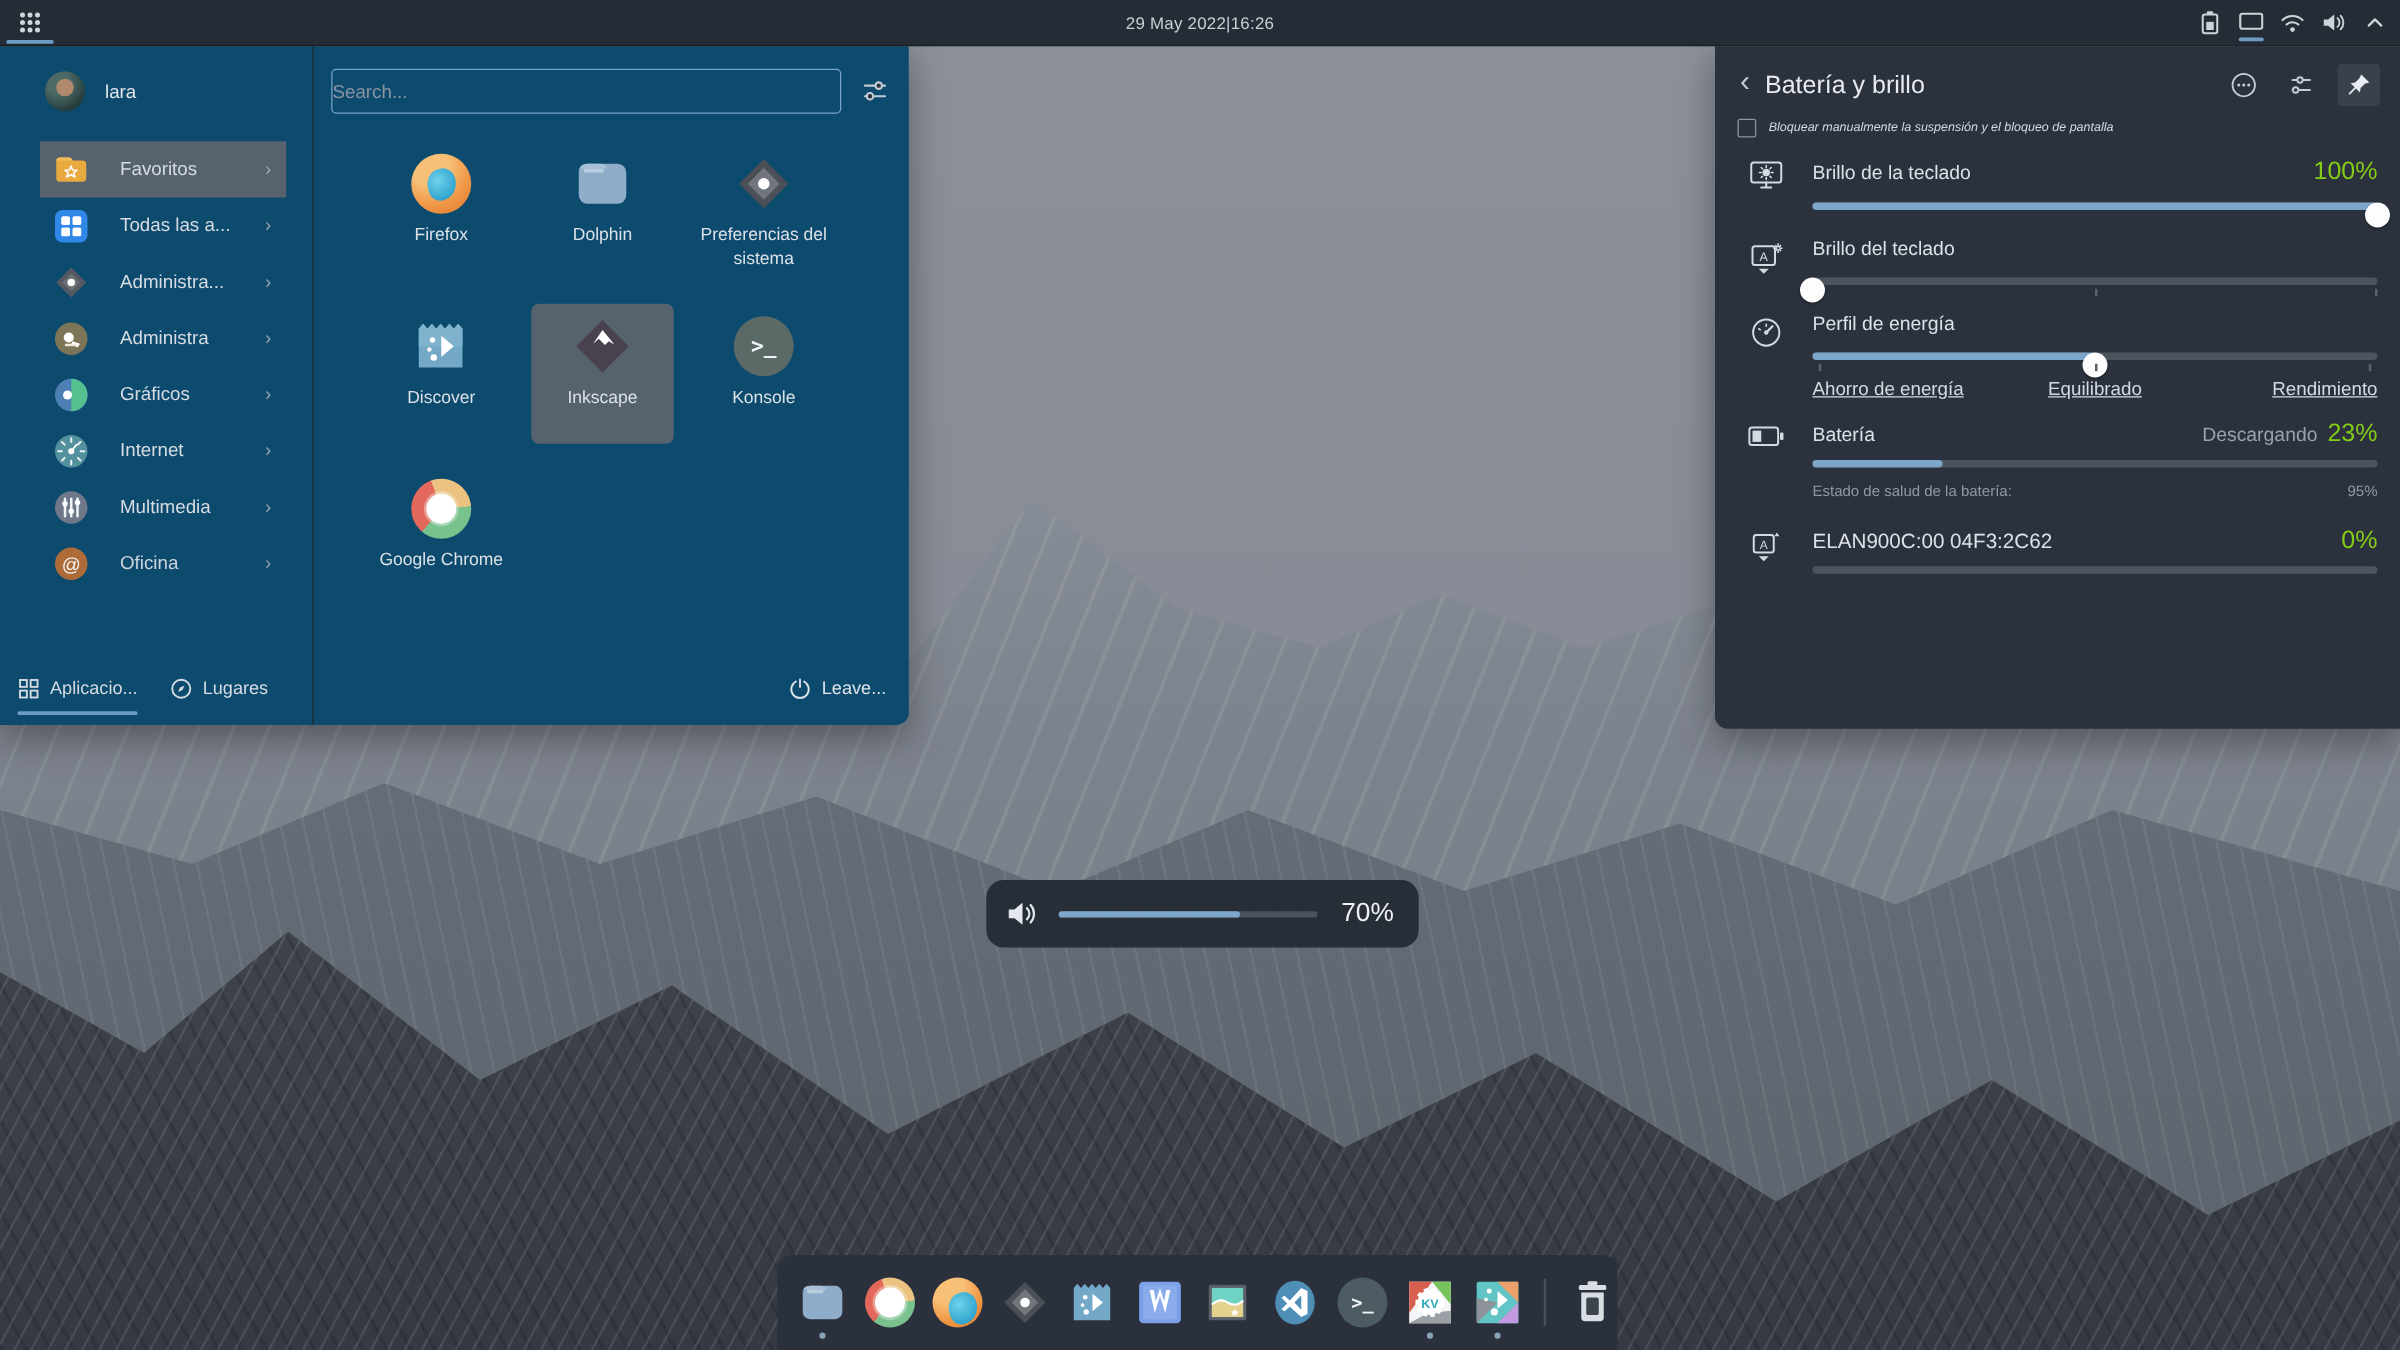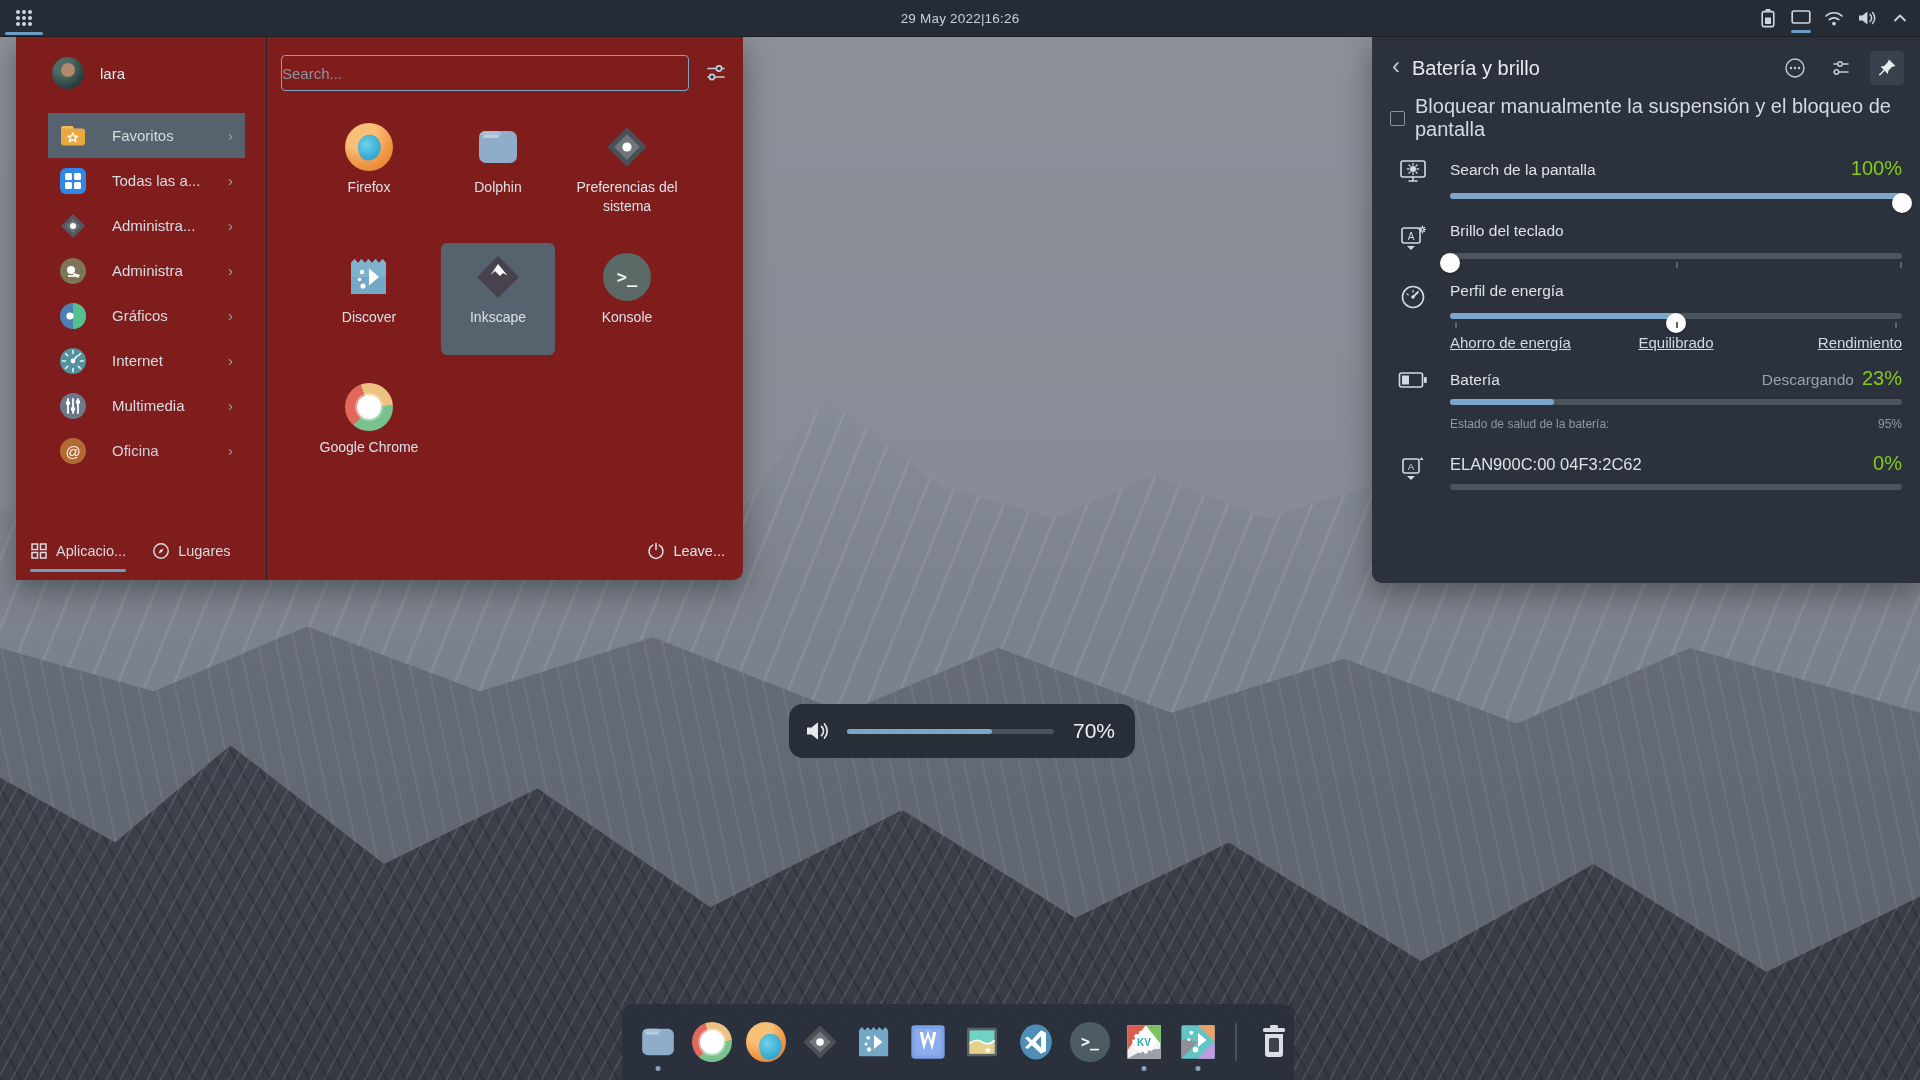--- a/index.html
+++ b/index.html
@@ -29,21 +29,21 @@
   .topbar { position:absolute; top:0; left:0; width:1920px; height:37px; background:#262c36;
     border-bottom:1px solid rgba(0,0,0,.3); display:flex; align-items:center; z-index:30; }
   .launcher-btn { width:48px; height:37px; position:relative; display:flex; align-items:center; justify-content:center; cursor:pointer; }
   .launcher-btn::after { content:""; position:absolute; left:5px; right:5px; bottom:2px; height:3px; background:#6d9cc4; border-radius:2px; }
   .clock { position:absolute; left:50%; transform:translateX(-50%); font-size:13.5px; color:#c9d0d8; letter-spacing:.2px; }
   .tray { margin-left:auto; display:flex; align-items:center; gap:9px; padding-right:8px; }
   .tray-btn { width:24px; height:30px; display:flex; align-items:center; justify-content:center; position:relative; cursor:pointer; color:#ccd3da; }
   .tray-btn.active::after { content:""; position:absolute; left:2px; right:2px; bottom:0; height:3px; background:#6d9cc4; border-radius:2px; }
 
   
-  .launcher { position:absolute; left:16px; top:37px; width:727px; height:543px; background:#7f1d1d;
+  .launcher { position:absolute; left:0; top:37px; width:727px; height:543px; background:#0c4a6e;
     border-radius:0 0 10px 0; box-shadow:0 10px 30px rgba(0,0,0,.35); z-index:20;
     display:grid; grid-template-columns:250px 1fr; grid-template-rows:1fr 58px; overflow:hidden; }
   .launcher::before { content:""; position:absolute; left:250px; top:0; bottom:0; width:1px; background:#1f242d; }
 
   .user-col { grid-column:1; grid-row:1; overflow:hidden; }
   .user-head { display:flex; align-items:center; gap:16px; padding:20px 16px 0 36px; }
   .avatar { width:32px; height:32px; border-radius:50%; overflow:hidden;
     background:radial-gradient(circle at 35% 30%,#4d6a66 0 28%,#27403f 70%,#16282c 100%); position:relative; flex:none; }
   .avatar::after { content:""; position:absolute; left:9px; top:6px; width:14px; height:14px; border-radius:50%;
     background:radial-gradient(circle at 40% 35%,#caa186,#8b6p50 80%); background-color:#b18a6e; }
@@ -90,21 +90,21 @@
   
   .panel { position:absolute; right:0; top:37px; width:548px; height:546px; background:#2b323d;
     border-radius:0 0 0 10px; box-shadow:0 10px 30px rgba(0,0,0,.35); z-index:20; padding:12px 12px 0 12px; }
   .panel-head { display:flex; align-items:center; gap:12px; padding:2px 4px 0 8px; }
   .back-btn { font-size:24px; color:#c4cbd4; cursor:pointer; line-height:1; padding-bottom:4px; }
   .panel-title { font-size:20px; color:#e7ebf0; flex:1; }
   .head-btn { width:34px; height:34px; display:flex; align-items:center; justify-content:center; border-radius:4px; cursor:pointer; }
   .head-btn.pinned { background:#39414d; }
   .lock-row { display:flex; align-items:center; gap:10px; margin:10px 0 0 6px; cursor:pointer; }
   .checkbox { width:15px; height:15px; border:1px solid #8a95a1; border-radius:2px; background:transparent; flex:none; }
-  .lock-label { font-size:20px; color:#d4dae1; }
+  .lock-label { font-size:10px; color:#d4dae1;font-style:italic; }
 
   .sections { margin-top:16px; }
   .sect { display:grid; grid-template-columns:50px 1fr; column-gap:12px; margin:0 6px 16px 4px; }
   .sect-icon { display:flex; justify-content:center; padding-top:2px; color:#d4dae1; }
   .sect-head { display:flex; align-items:baseline; }
   .sect-label { font-size:15.5px; color:#dde2e8; flex:1; }
   .sect-label.big { font-size:16.5px; }
   .sect-value { font-size:20px; color:#84cc16; }
   .sect-status { font-size:15.5px; color:#98a2ae; margin-right:8px; }
 
@@ -455,21 +455,21 @@
             <rect x="2" y="2" width="24" height="16" rx="2" fill="none" stroke="#d4dae1" stroke-width="1.6"></rect>
             <circle cx="14" cy="10" r="3" fill="#d4dae1"></circle>
             <g stroke="#d4dae1" stroke-width="1.3" stroke-linecap="round">
               <path d="M14 4.5 v1.5 M14 14 v1.5 M8.5 10 h1.5 M18 10 h1.5 M10 6 l1 1 M17 13 l1 1 M18 6 l-1 1 M11 13 l-1 1"></path>
             </g>
             <path d="M10 22 h8 M14 18 v4" stroke="#d4dae1" stroke-width="1.6" stroke-linecap="round"></path>
           </svg>
       </div>
       <div>
         <div class="sect-head">
-          <span class="sect-label">Search de la pantalla</span>
+          <span class="sect-label">Brillo de la teclado</span>
           <span class="sect-value">100%</span>
         </div>
         <div class="slider">
           <div class="track"></div>
           <div class="fill" style="width: 100%;">
               <span class="handle"></span>
             </div>
         </div>
       </div>
     </div>

